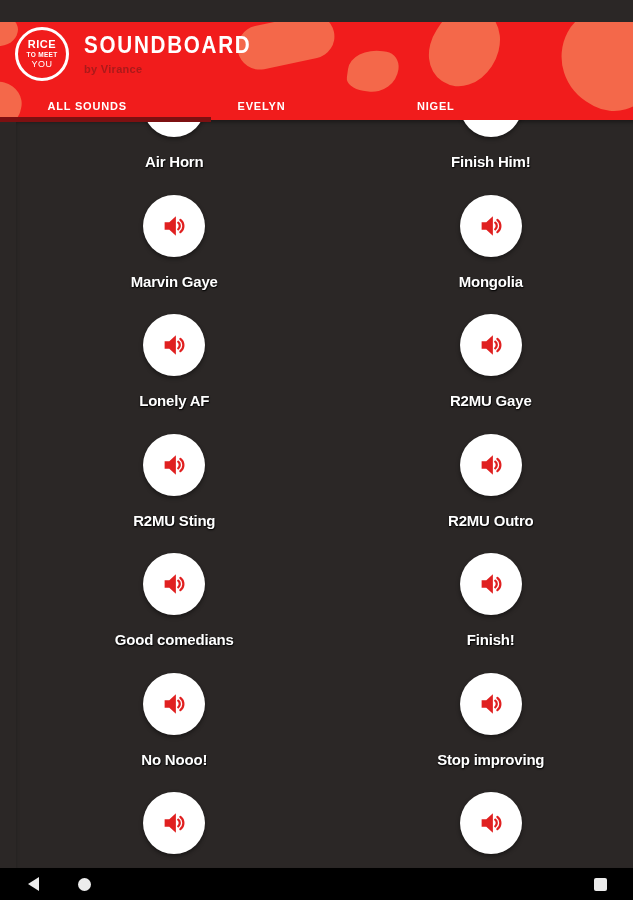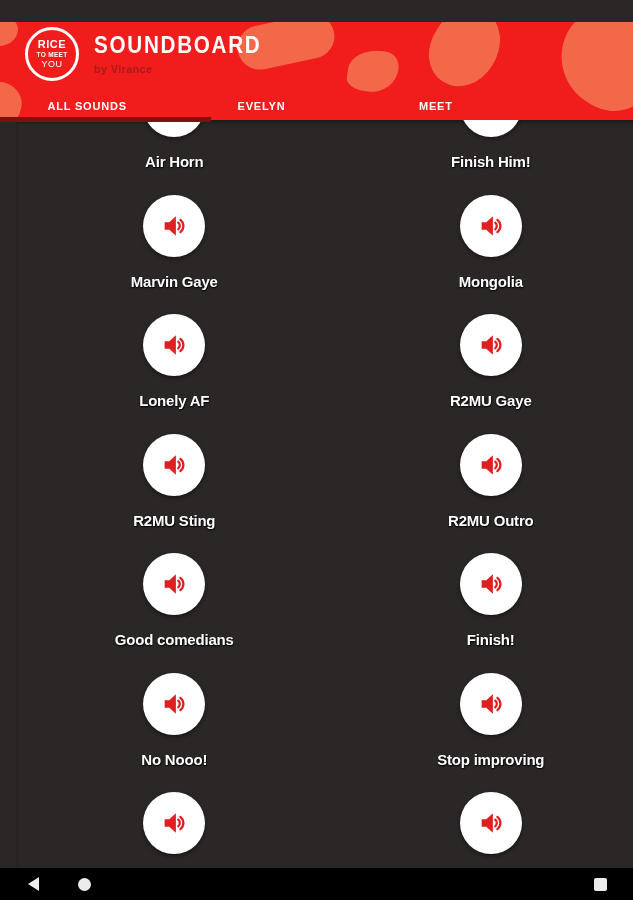--- a/index.html
+++ b/index.html
@@ -30,21 +30,21 @@
     background:#f11c1c; overflow:hidden; z-index:5;
   }
   .blob { position:absolute; background:#f4684a; }
   .blob-left-top    { left:-18px; top:-6px;  width:36px; height:30px; border-radius:50% 60% 50% 60%; transform:rotate(-25deg); }
   .blob-left-bottom { left:-22px; top:60px;  width:44px; height:40px; border-radius:55% 60% 45% 60%; transform:rotate(15deg); }
   .blob-mid         { left:237px; top:-2px;  width:98px; height:44px; border-radius:26px; transform:rotate(-12deg); }
   .blob-teardrop    { left:348px; top:28px;  width:50px; height:42px; border-radius:72% 32% 60% 40% / 60% 42% 70% 30%; transform:rotate(8deg); }
   .blob-pill        { left:432px; top:-16px; width:66px; height:82px; border-radius:46% 54% 50% 50%; transform:rotate(33deg); }
   .blob-right       { left:560px; top:-12px; width:100px; height:98px; border-radius:48% 52% 44% 56%; transform:rotate(28deg); }
 
-  .banner { position:absolute; left:16px; top:0; width:552px; height:70px; }
+  .banner { position:absolute; left:6px; top:0; width:552px; height:70px; }
   .logo {
     position:absolute; left:9px; top:5px; width:54px; height:54px;
     border:3px solid #fff; border-radius:50%;
     display:flex; flex-direction:column; align-items:center; justify-content:center;
     color:#fff; text-align:center; line-height:1;
   }
   .logo-l1 { font-size:11px; font-weight:bold; letter-spacing:.5px; }
   .logo-l2 { font-size:6.5px; font-weight:bold; margin-top:1.5px; letter-spacing:.3px; }
   .logo-l3 { font-size:9px; font-weight:normal; margin-top:1.5px; letter-spacing:.5px; }
   .title-block { position:absolute; left:78px; top:9px; }
@@ -123,21 +123,21 @@
       </div>
       <div class="title-block">
         <div class="app-title">SOUNDBOARD</div>
         <div class="app-subtitle">by Virance</div>
       </div>
     </div>
 
     <div class="tabs">
       <div class="tab">ALL SOUNDS</div>
       <div class="tab">EVELYN</div>
-      <div class="tab">MEET</div>
+      <div class="tab">NIGEL</div>
     </div>
   </div>
   <div class="tab-indicator"></div>
 
   <div class="content">
     <div class="grid">
 
       <div class="sound-cell">
         <button class="sound-button">
           <svg width="30" height="30" viewBox="0 0 32 32">

